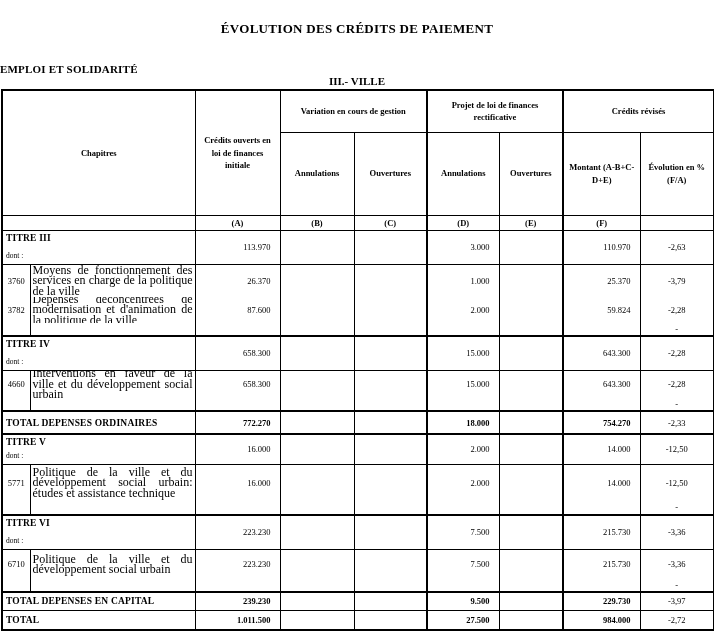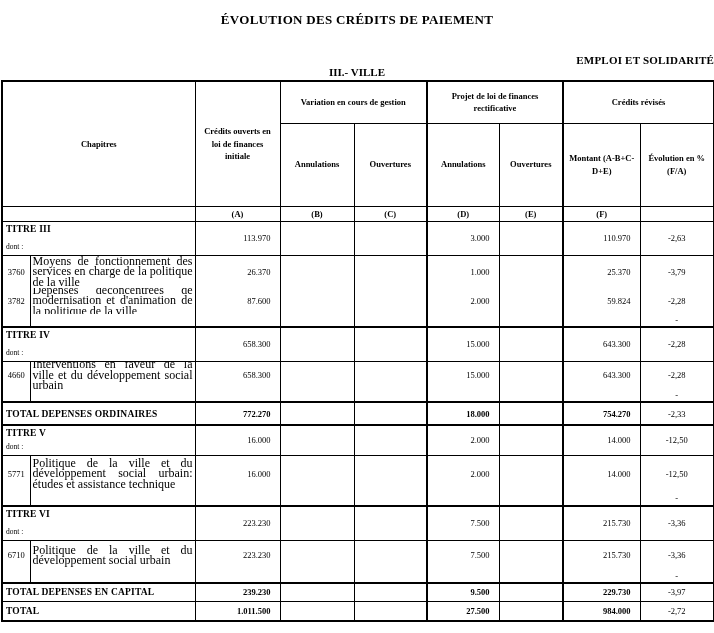--- a/index.html
+++ b/index.html
@@ -1,19 +1,19 @@
 <!DOCTYPE html>
 <html><head>
 <meta charset="utf-8">
 <style>
   html,body{margin:0;padding:0;background:#fff;}
   .sheet{width:714px;height:633px;background:#fff;color:#000;
          font-family:"Liberation Serif","DejaVu Serif",serif;overflow:hidden;}
-  .doc-title{text-align:center;font-weight:bold;font-size:13px;padding-top:12px;letter-spacing:.3px;}
-  .doc-sub1{text-align:right;font-weight:bold;font-size:11px;margin-top:26px;letter-spacing:.2px;}
+  .doc-title{text-align:center;font-weight:bold;font-size:13px;padding-top:21px;letter-spacing:.3px;}
+  .doc-sub1{text-align:left;font-weight:bold;font-size:11px;margin-top:26px;letter-spacing:.2px;}
   .doc-sub2{text-align:center;font-weight:bold;font-size:11px;}
   .unit-note{text-align:right;font-style:italic;font-size:9.5px;padding-right:6px;margin-top:4px;}
   table.budget{border-collapse:collapse;table-layout:fixed;width:712px;margin:2px 1px 0 1px;
                border:2px solid #000;}
   td{border:1px solid #000;padding:0;overflow:hidden;vertical-align:middle;}
   .bl2{border-left-width:2px;}
   .br2{border-right-width:2px;}
   tr.tt>td{border-top-width:2px;}
   
   .hc{font-weight:bold;font-size:8.5px;text-align:center;line-height:1.45;}

